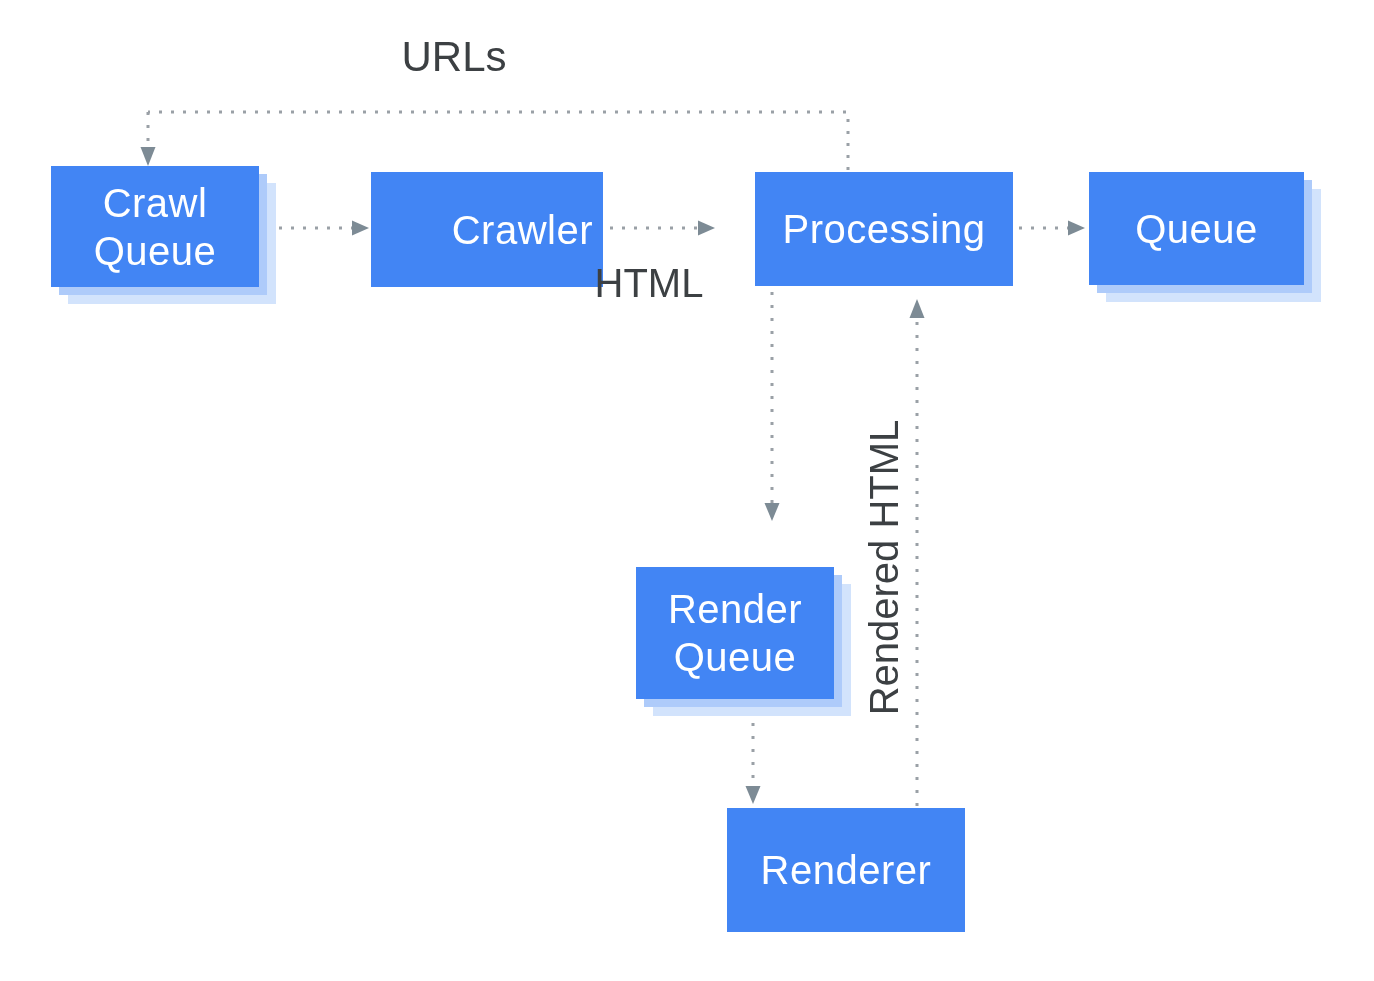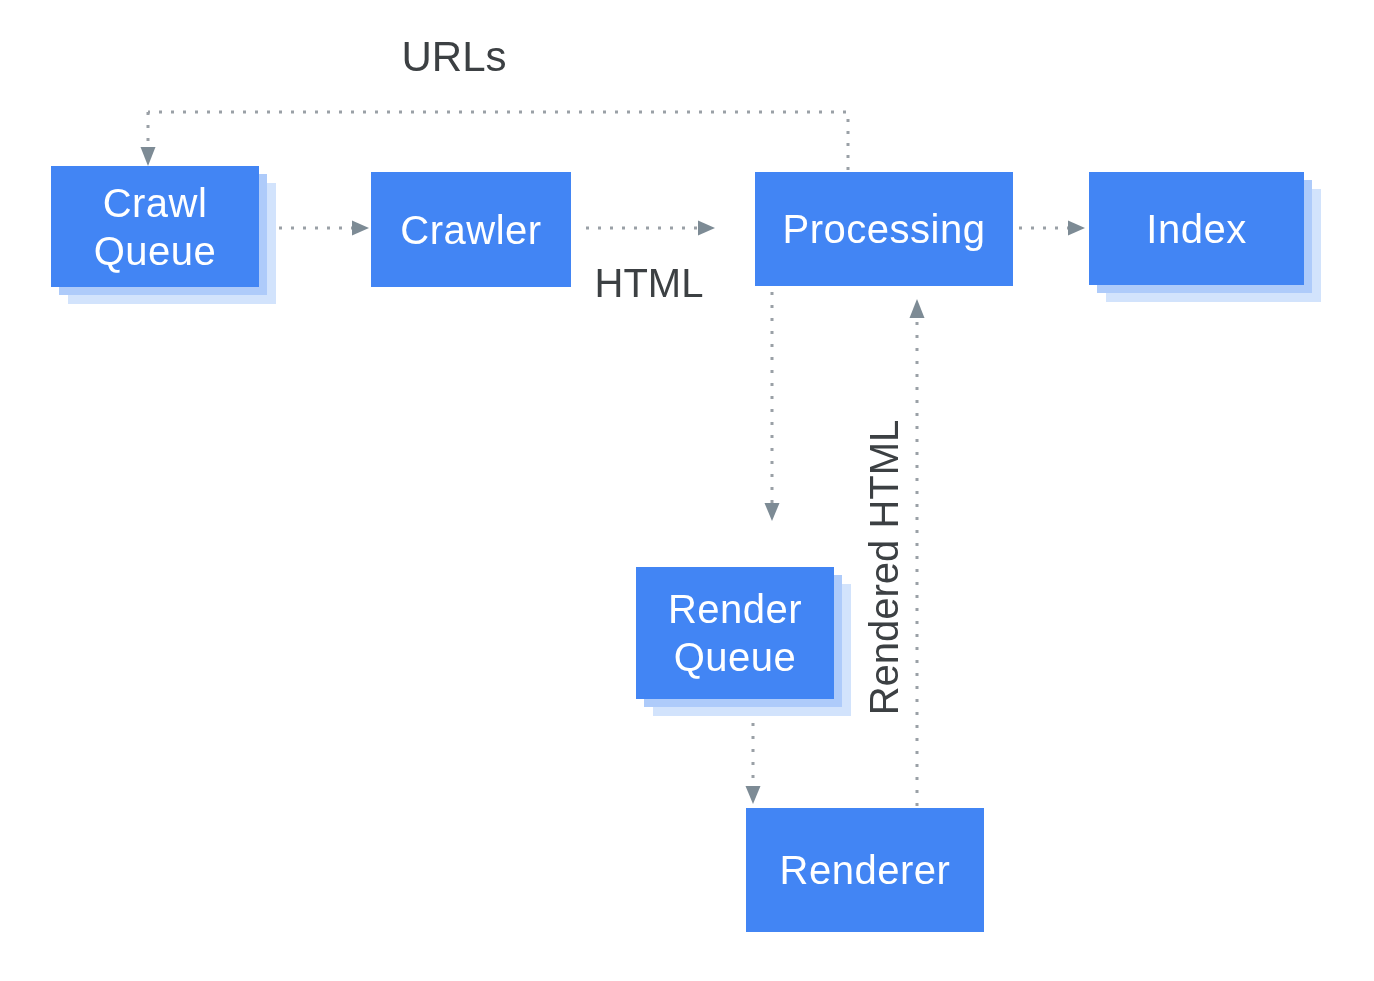--- a/index.html
+++ b/index.html
@@ -61,25 +61,25 @@
     text-align: center;
     font-size: 40px;
     font-weight: 500;
     line-height: 1.2;
     letter-spacing: 0.5px;
   }
   .node.shadowed {
     box-shadow: 8px 8px 0 0 var(--shadow_inner), 17px 17px 0 0 var(--shadow_outer);
   }
   .node-crawl-queue  { left: 51px;   top: 166px; width: 208px; height: 121px; }
-  .node-crawler      { left: 371px;  top: 172px; width: 200px; height: 115px; }
+  .node-crawler      { left: 371px;  top: 172px; width: 232px; height: 115px; justify-content: flex-end; }
   .node-processing   { left: 755px;  top: 172px; width: 258px; height: 114px; }
   .node-index        { left: 1089px; top: 172px; width: 215px; height: 113px; }
   .node-render-queue { left: 636px;  top: 527px; width: 198px; height: 132px; margin-top: 40px; }
-  .node-renderer     { left: 727px;  top: 808px; width: 238px; height: 124px; margin-left: 19px; }
+  .node-renderer     { left: 727px;  top: 808px; width: 238px; height: 124px; }
   .node-label { display: block; padding: 0 10px; }
   .edge-label {
     position: absolute;
     color: var(--label_text);
     font-size: 40px;
     font-weight: 500;
     text-align: center;
     white-space: nowrap;
   }
   .label-urls { left: 354px; top: 33px; width: 200px; font-size: 42px; }
@@ -143,21 +143,21 @@
 
   <div class="node node-crawler">
     <span class="node-label">Crawler</span>
   </div>
 
   <div class="node node-processing">
     <span class="node-label">Processing</span>
   </div>
 
   <div class="node node-index shadowed">
-    <span class="node-label">Index</span>
+    <span class="node-label">Queue</span>
   </div>
 
   <div class="node node-render-queue shadowed">
     <span class="node-label">Render Queue</span>
   </div>
 
   <div class="node node-renderer">
     <span class="node-label">Renderer</span>
   </div>
 

